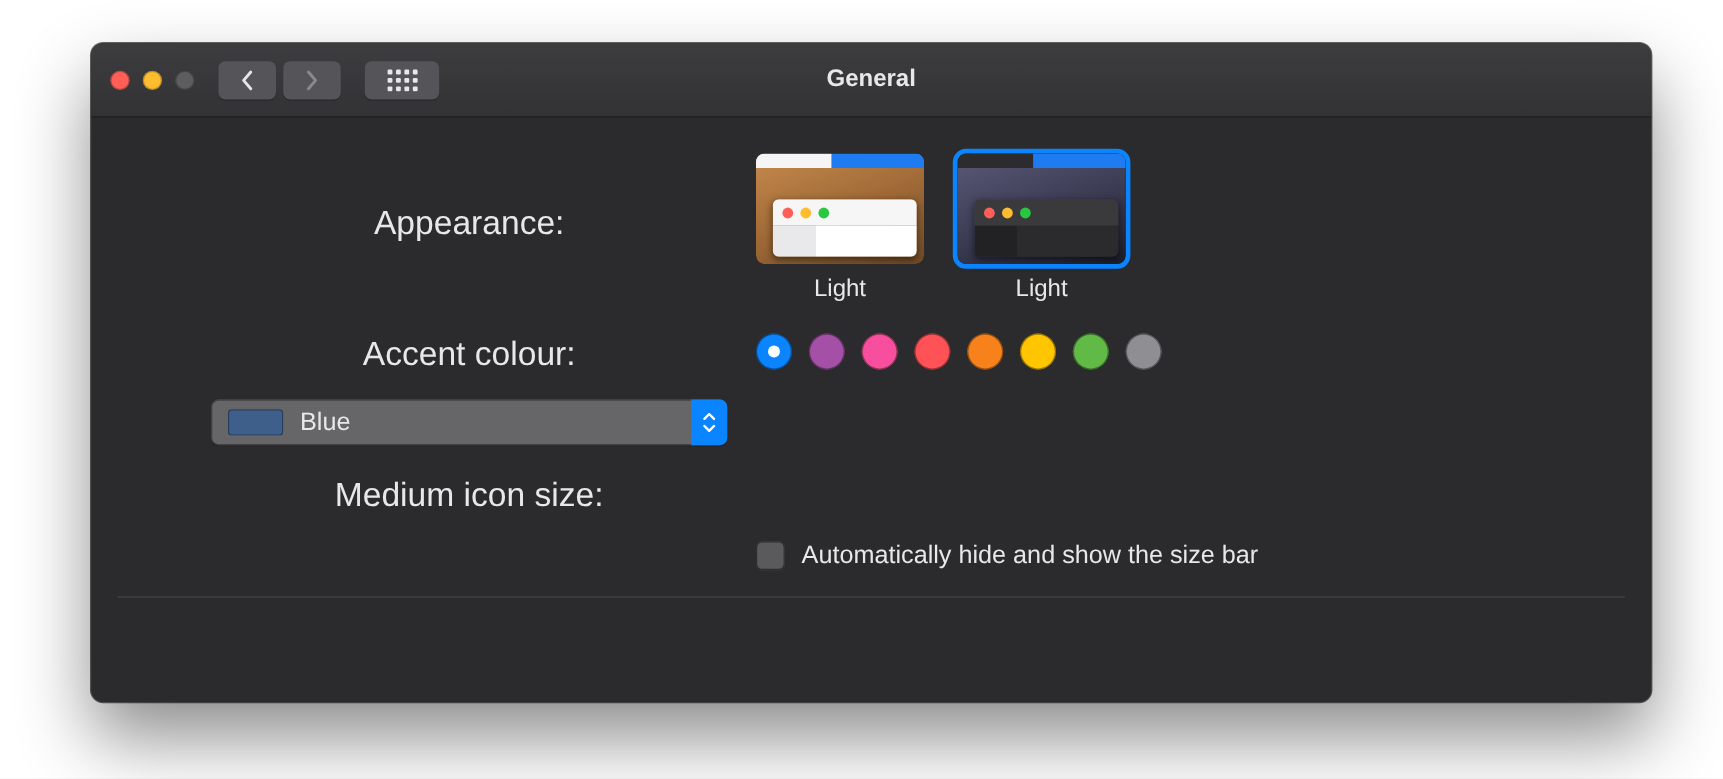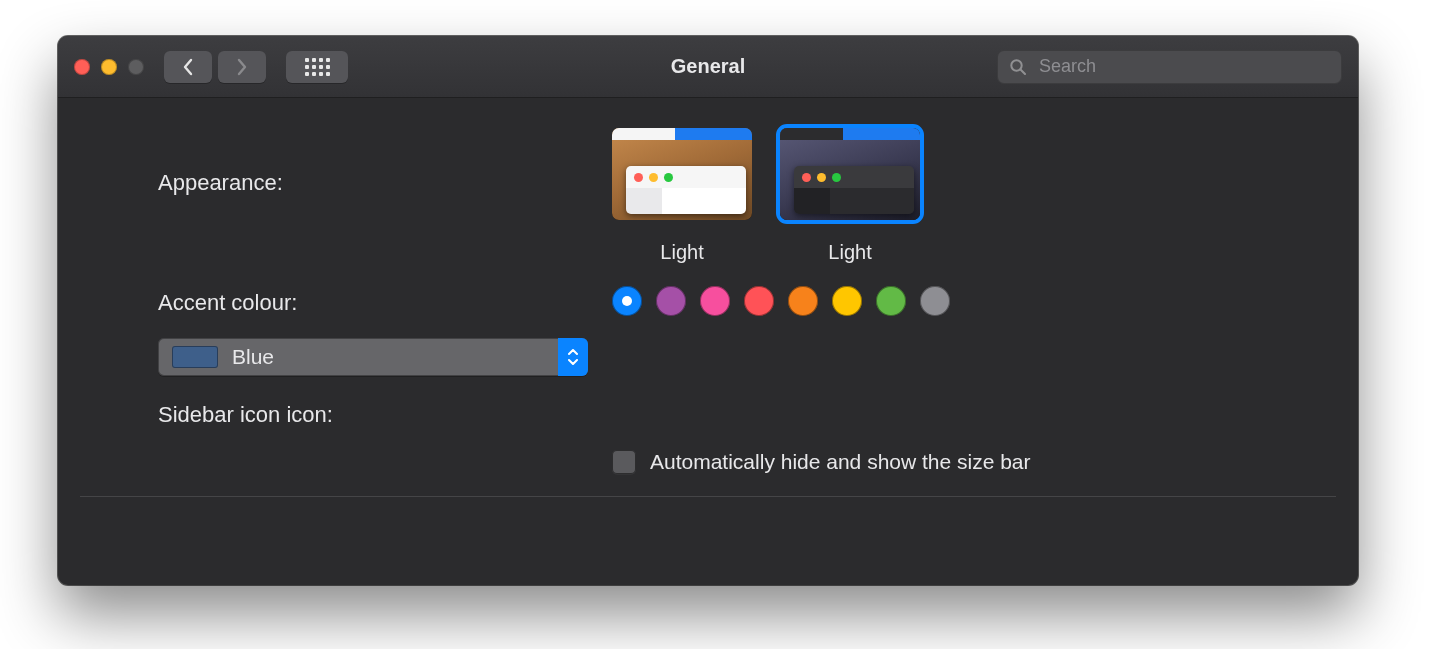--- a/index.html
+++ b/index.html
@@ -19,21 +19,21 @@
   * { box-sizing: border-box; }
   html, body {
     margin: 0; padding: 0; width: 1436px; height: 649px;
     background: #fff;
     font-family: -apple-system, "Helvetica Neue", Helvetica, Arial, sans-serif;
     color: var(--text);
     -webkit-font-smoothing: antialiased;
   }
   .window {
     position: absolute;
-    left: 58px; top: 36px;
+    left: 76px; top: 36px;
     width: 1300px; height: 549px;
     background: var(--win-bg);
     border-radius: 10px;
     box-shadow: 0 30px 60px rgba(0,0,0,0.45), 0 0 0 1px rgba(0,0,0,0.6);
     overflow: hidden;
   }
 
   
   .toolbar {
     height: 62px;
@@ -90,22 +90,22 @@
   }
   .row {
     display: grid;
     grid-template-columns: 430px 1fr;
     column-gap: 24px;
     align-items: center;
     margin-bottom: 22px;
   }
   .row.top { align-items: flex-start; }
   .lbl {
-    text-align: left;
-    font-size: 22px;
+    text-align: center;
+    font-size: 28px;
     color: var(--text);
     padding-top: 4px;
   }
   .ctrl { display: flex; align-items: center; }
 
   
   .thumbs { display: flex; gap: 28px; }
   .thumb-wrap { display: flex; flex-direction: column; align-items: center; }
   .thumb {
     width: 140px; height: 92px; border-radius: 7px;
@@ -135,21 +135,21 @@
   .thumb.light .win .side { background: #e9e9eb; }
   .thumb.light .win .main { background: #ffffff; }
   .thumb.dark  .win .tbar { background: #3a3a3d; }
   .thumb.dark  .win .side { background: #222225; }
   .thumb.dark  .win .main { background: #2b2b2e; }
   .thumb .win .tbar i:nth-child(1){ background:#ff5f57;}
   .thumb .win .tbar i:nth-child(2){ background:#febc2e;}
   .thumb .win .tbar i:nth-child(3){ background:#28c840;}
   .thumb.light .bg { background: linear-gradient(160deg,#c68a4d 0%, #a06a37 50%, #6f4a25 100%); }
   .thumb.dark  .bg { background: linear-gradient(160deg,#5a5a78 0%, #3a3a52 55%, #1d1d2a 100%); }
-  .thumb-label { margin-top: 21px; font-size: 20px; color: var(--text); }
+  .thumb-label { margin-top: 10px; font-size: 20px; color: var(--text); }
 
   
   .swatches { display: flex; gap: 14px; }
   .swatch {
     width: 30px; height: 30px; border-radius: 50%;
     box-shadow: inset 0 0 0 1px rgba(0,0,0,0.4);
     position: relative;
   }
   .swatch.selected::after {
     content: ""; position: absolute; top: 50%; left: 50%;
@@ -238,27 +238,20 @@
             <i></i>
             <i></i>
             <i></i>
             <i></i>
         </div>
       </div>
     </div>
 
     <div class="title">General</div>
 
-    <div class="search">
-      <svg class="mag" width="18" height="18" viewBox="0 0 18 18">
-        <circle cx="7.5" cy="7.5" r="5.2" fill="none" stroke="#c9c9cb" stroke-width="2"></circle>
-        <line x1="11.5" y1="11.5" x2="16" y2="16" stroke="#c9c9cb" stroke-width="2" stroke-linecap="round"></line>
-      </svg>
-      <input type="text" placeholder="Search" style="">
-    </div>
   </div>
 
   <div class="body">
     <div class="form">
 
       <div class="row top">
         <div class="lbl" style="padding-top:42px">Appearance:</div>
         <div class="ctrl">
           <div class="thumbs">
 
@@ -339,21 +332,21 @@
                 </svg>
               <svg width="12" height="7" viewBox="0 0 12 7">
                   <polyline points="2,2 6,6 10,2" fill="none" stroke="#fff" stroke-width="2" stroke-linecap="round" stroke-linejoin="round"></polyline>
                 </svg>
             </div>
           </div>
         </div>
       </div>
 
       <div class="row">
-        <div class="lbl">Sidebar icon icon:</div>
+        <div class="lbl">Medium icon size:</div>
       </div>
 
       <div class="row">
         <div></div>
         <div class="ctrl">
           <label class="check-row">
             <span class="checkbox"></span>
             <span>Automatically hide and show the size bar</span>
           </label>
         </div>

